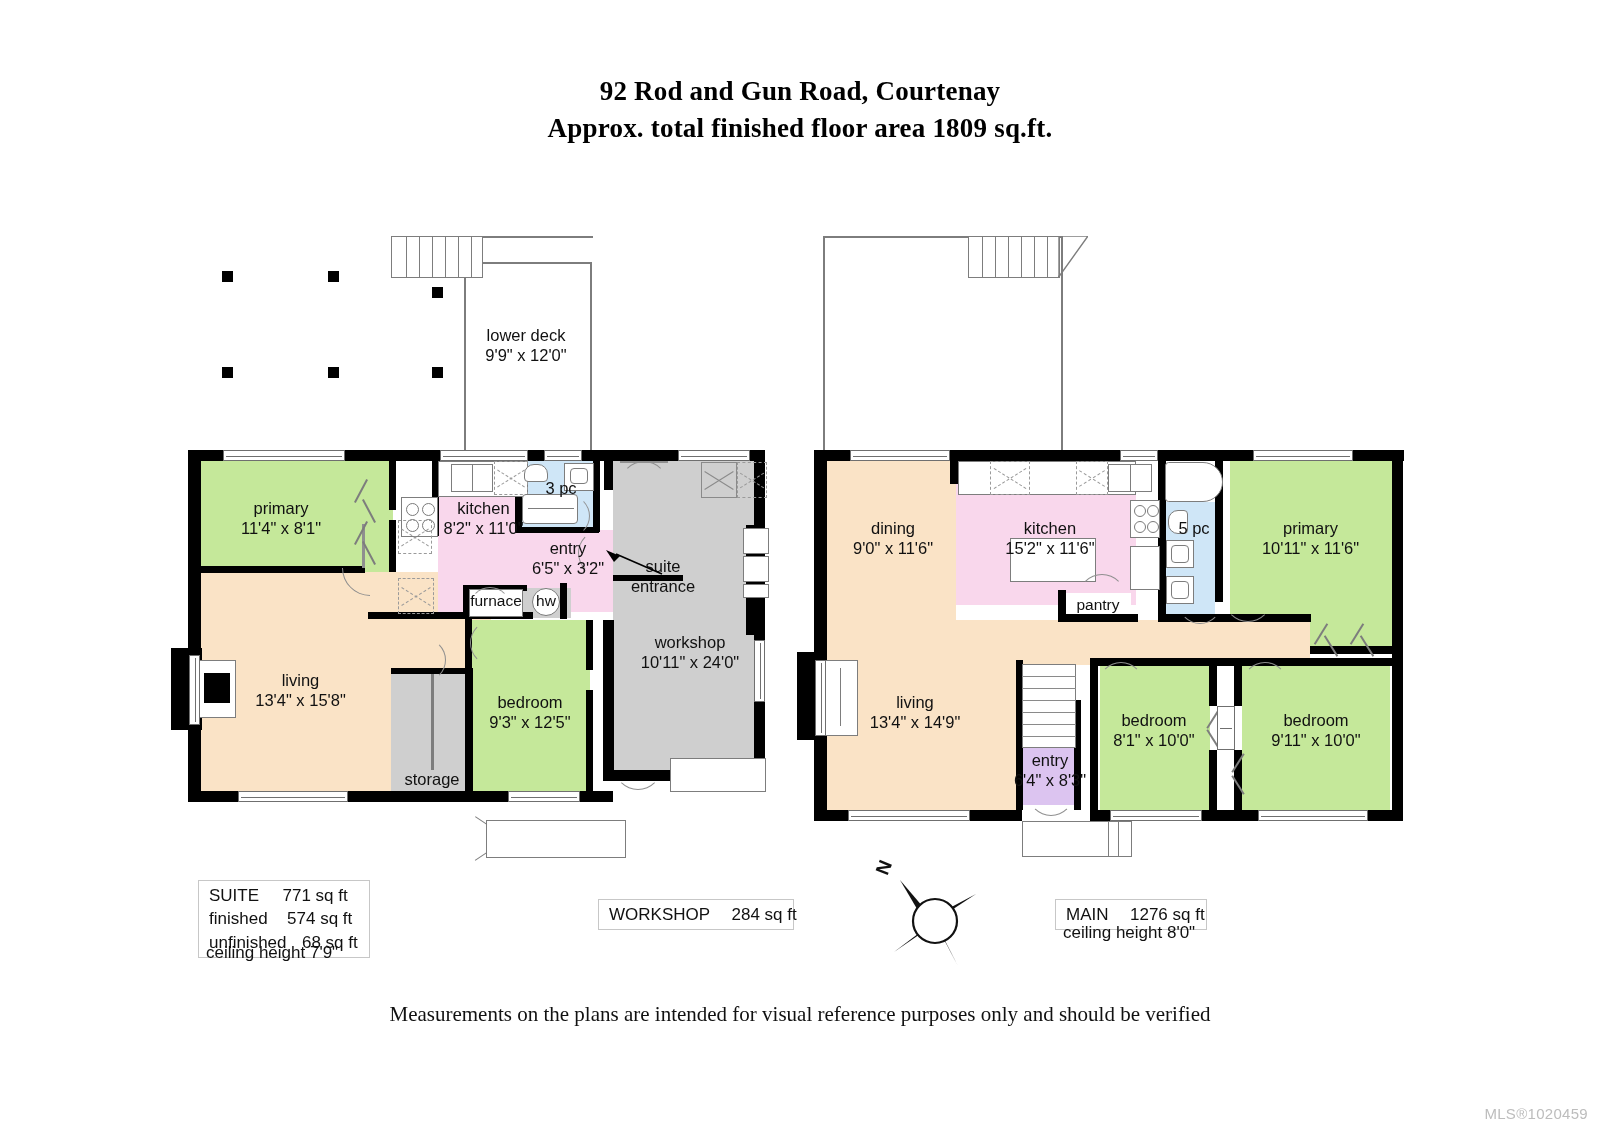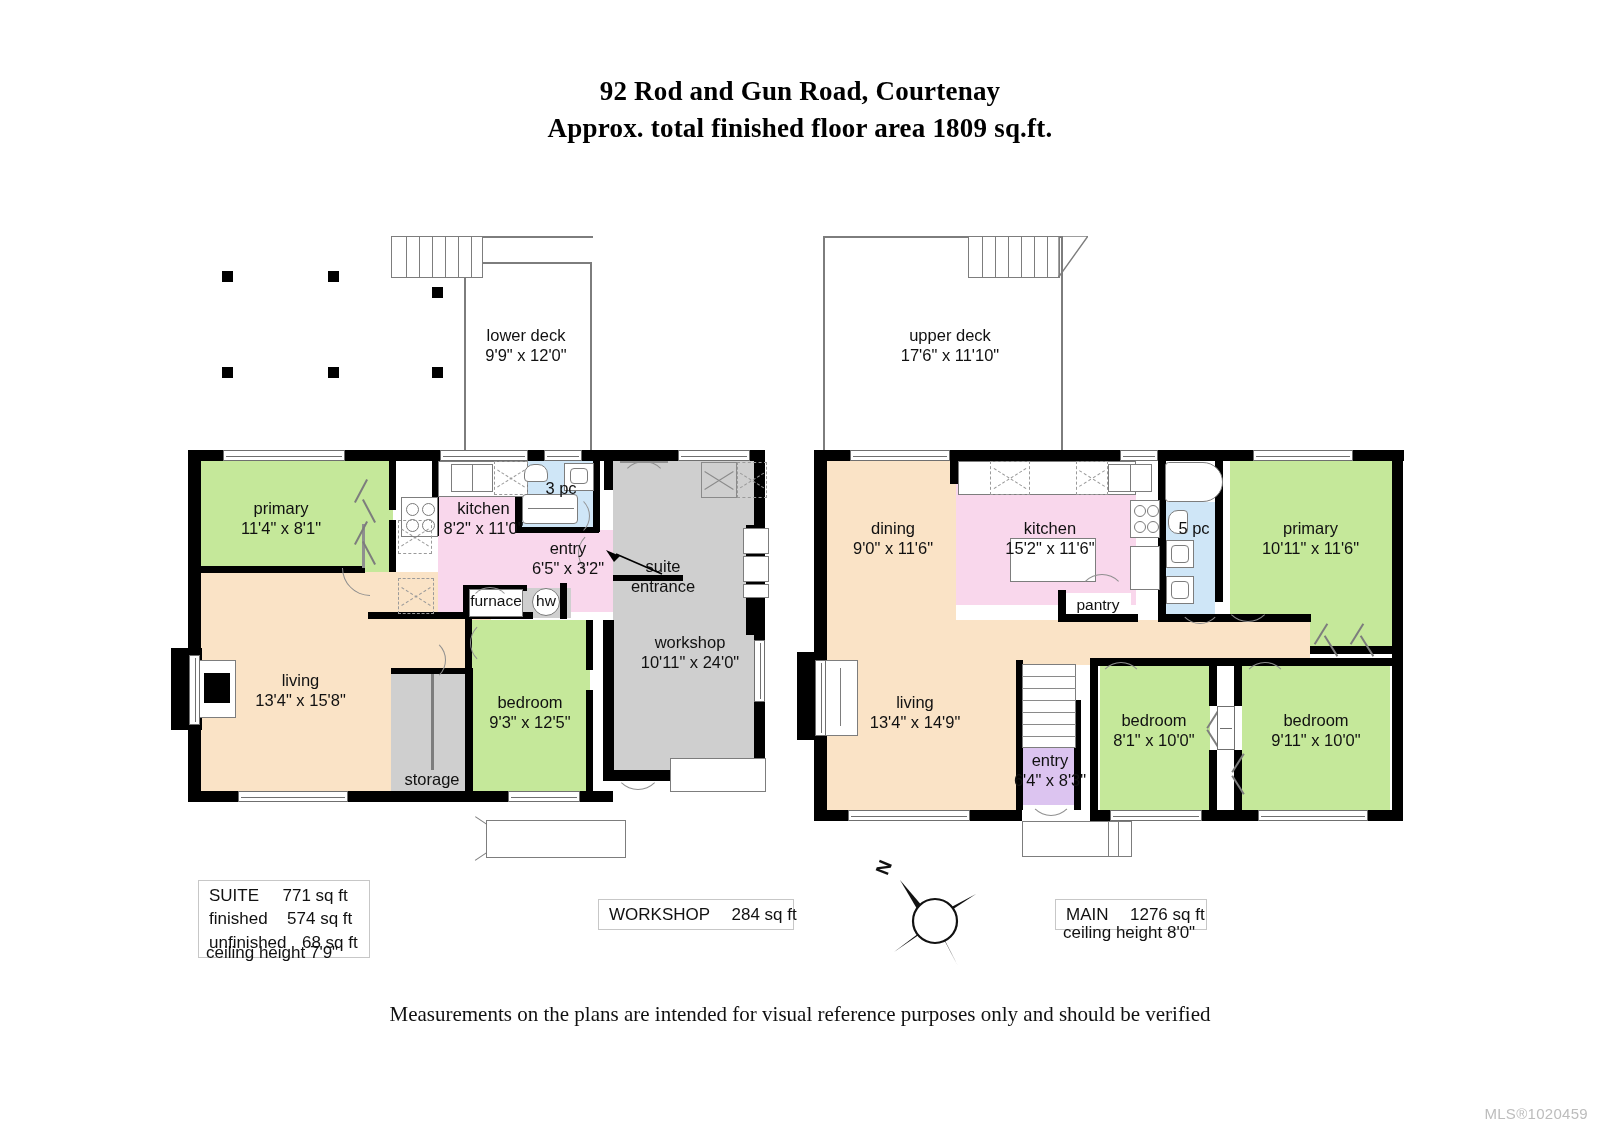--- a/index.html
+++ b/index.html
@@ -282,24 +282,20 @@
   <div class="thinline" style="left:192px;top:236px;width:1.2px;height:42px;"></div>
   <div class="thinline" style="left:205px;top:236px;width:1.2px;height:42px;"></div>
   <div class="thinline" style="left:218px;top:236px;width:1.2px;height:42px;"></div>
   <div class="thinline" style="left:231px;top:236px;width:1.2px;height:42px;"></div>
   <div class="thinline" style="left:244px;top:236px;width:1.2px;height:42px;"></div>
   <div class="thinline" style="left:257px;top:236px;width:1.2px;height:42px;"></div>
   <svg class="abs" style="left:268px;top:236px;width:30px;height:42px;" viewBox="0 0 30 42">
     <path d="M0 0 L30 0 L0 42 Z" fill="none" stroke="#7d7d7d" stroke-width="1.4"></path>
   </svg>
 
-  <div class="lbl" style="left:850px;top:325px;width:200px;transform:none;left:60px;">
-    <span>upper deck</span>
-    <span class="dim">17'6" x 11'10"</span>
-  </div>
 
   <div class="room fill-beige" style="left:36px;top:460px;width:130px;height:180px;"></div>
   <div class="room fill-beige" style="left:36px;top:620px;width:195px;height:190px;"></div>
   <div class="room fill-pink" style="left:166px;top:465px;width:180px;height:140px;"></div>
   <div class="room fill-beige" style="left:220px;top:620px;width:300px;height:45px;"></div>
   <div class="room fill-blue" style="left:375px;top:502px;width:50px;height:120px;"></div>
   <div class="room fill-green" style="left:440px;top:460px;width:162px;height:160px;"></div>
   <div class="room fill-green" style="left:520px;top:620px;width:82px;height:30px;"></div>
   <div class="room fill-purple" style="left:232px;top:665px;width:52px;height:140px;"></div>
   <div class="room fill-green" style="left:310px;top:665px;width:110px;height:145px;"></div>

